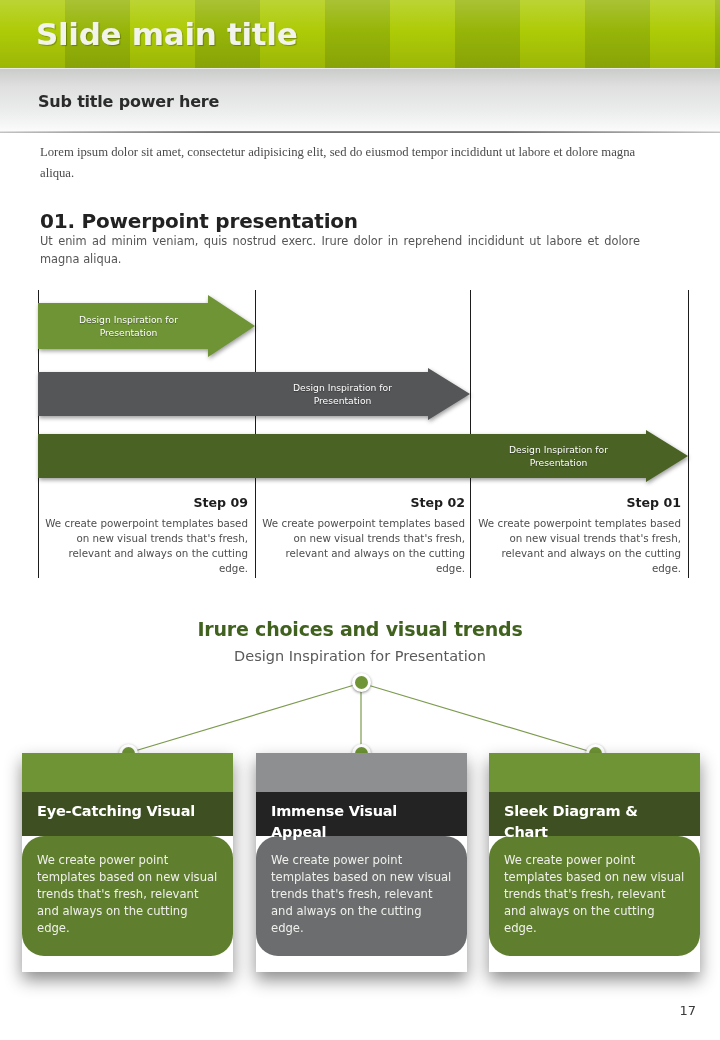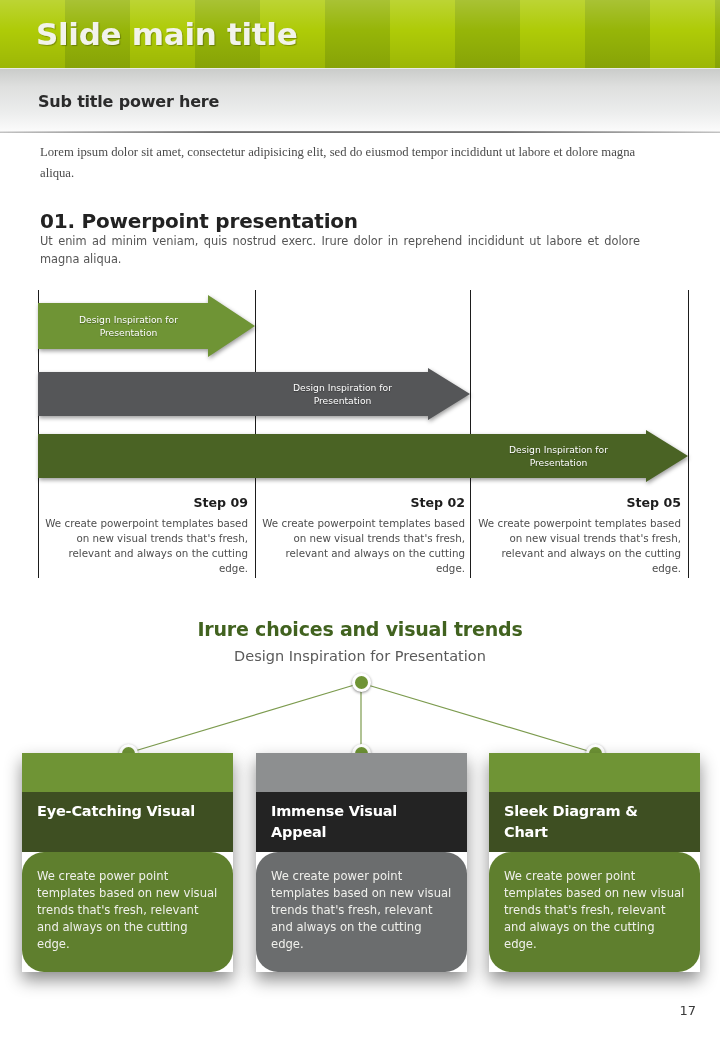--- a/index.html
+++ b/index.html
@@ -205,21 +205,21 @@
     width: 211px;
     height: 219px;
     box-shadow: 0 8px 16px rgba(0,0,0,0.45);
   }
   .card.k1 { left: 22px; }
   .card.k2 { left: 256px; }
   .card.k3 { left: 489px; }
 
   .card-top    { height: 39px; }
   .card-title  {
-    height: 60px;
+    height: 44px;
     padding: 9px 15px 5px 15px;
     box-sizing: border-box;
     font-size: 14.5px;
     font-weight: bold;
     line-height: 21px;
     color: #ffffff;
     letter-spacing: -0.2px;
   }
   .card-body {
     height: 120px;
@@ -299,21 +299,21 @@
   <div class="steps">
     <div class="step-col c1">
       <div class="step-name">Step 09</div>
       <div class="step-desc">We create powerpoint templates based on new visual trends that's fresh, relevant and always on the cutting edge.</div>
     </div>
     <div class="step-col c2">
       <div class="step-name">Step 02</div>
       <div class="step-desc">We create powerpoint templates based on new visual trends that's fresh, relevant and always on the cutting edge.</div>
     </div>
     <div class="step-col c3">
-      <div class="step-name">Step 05</div>
+      <div class="step-name">Step 01</div>
       <div class="step-desc">We create powerpoint templates based on new visual trends that's fresh, relevant and always on the cutting edge.</div>
     </div>
   </div>
 </div>
 
 <div class="tree-title">Irure choices and visual trends</div>
 <div class="tree-sub">Design Inspiration for Presentation</div>
 
 <svg class="tree-svg" viewBox="0 0 720 110">
   <line x1="361" y1="23" x2="128" y2="93" stroke="#7c9b4e" stroke-width="1.2"></line>

